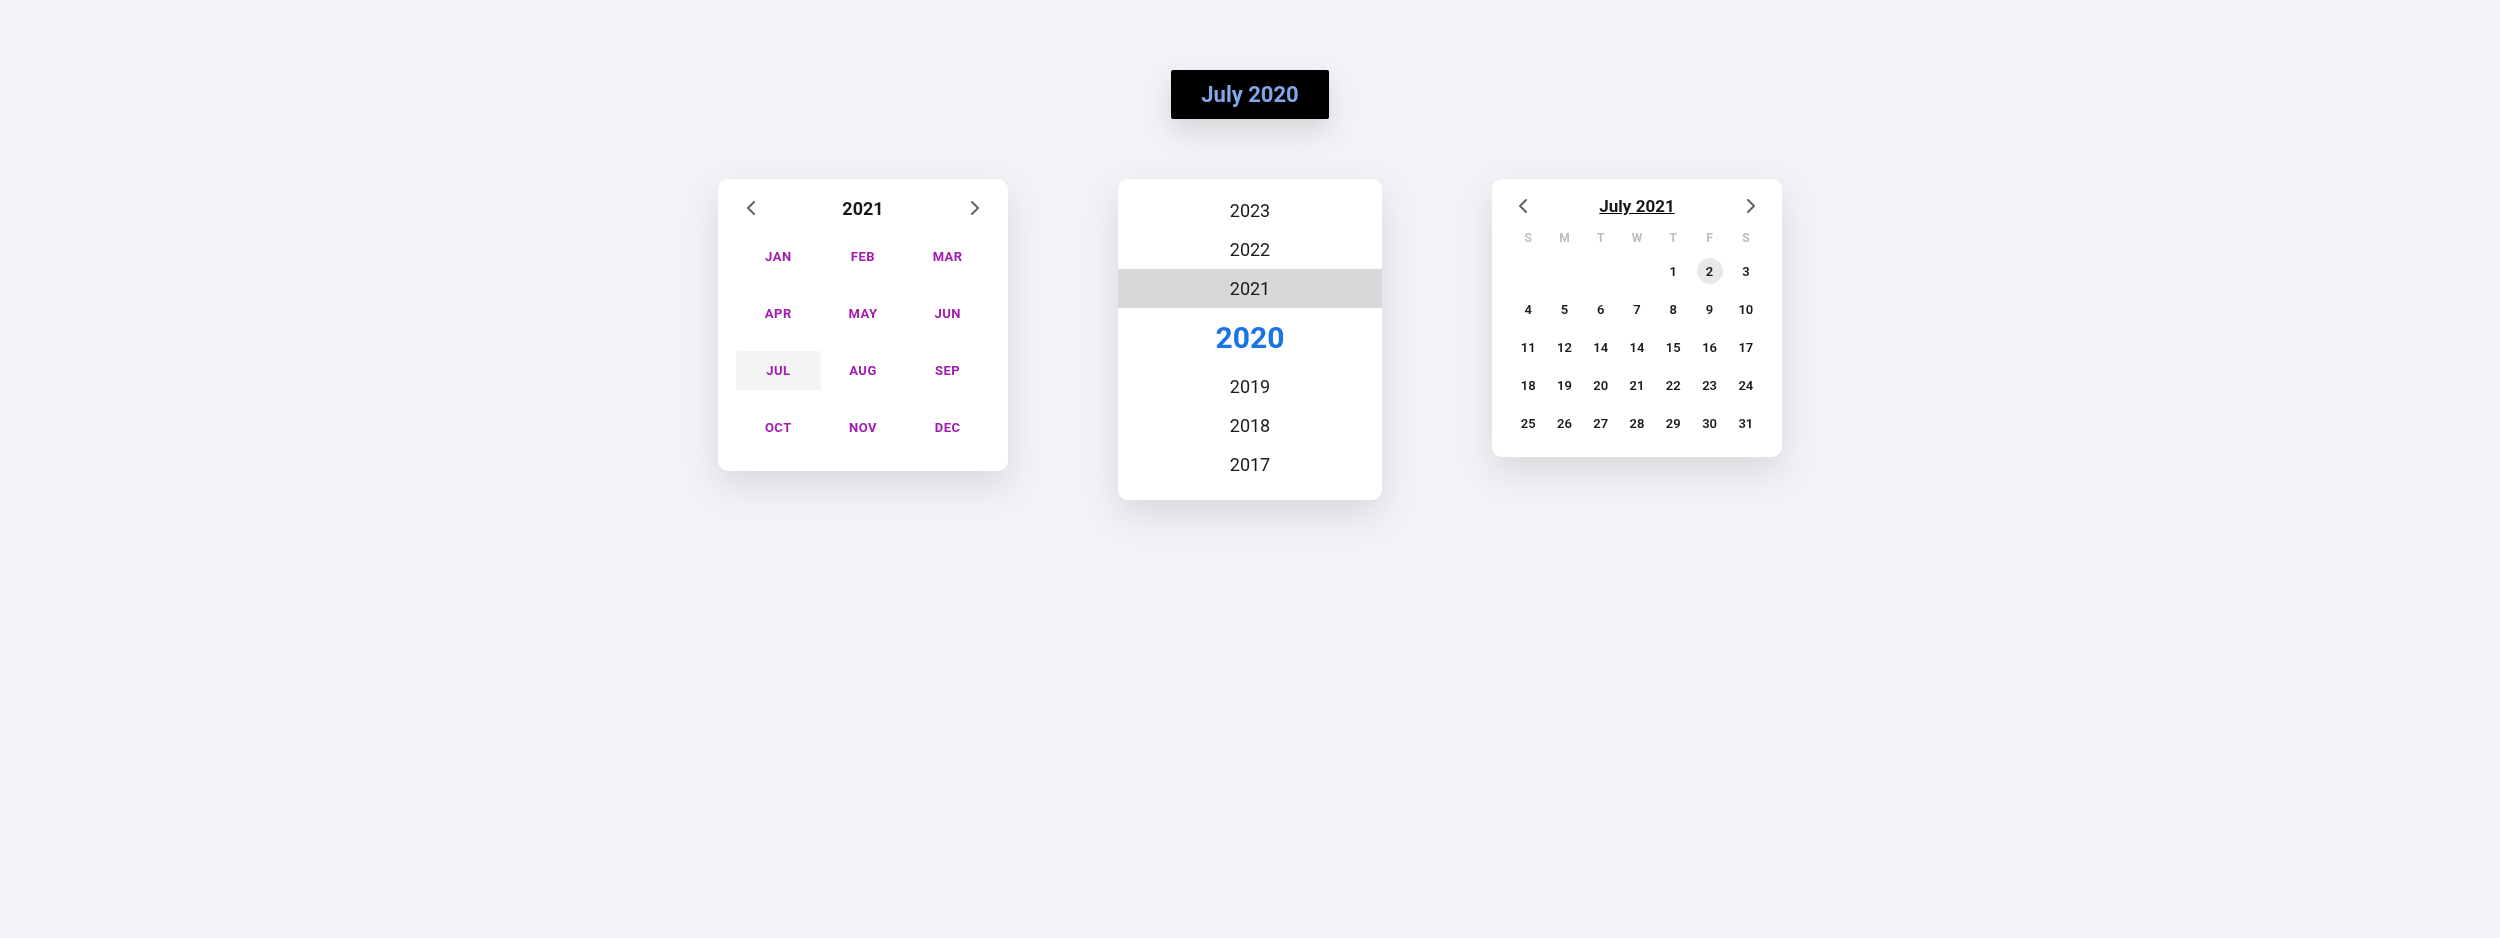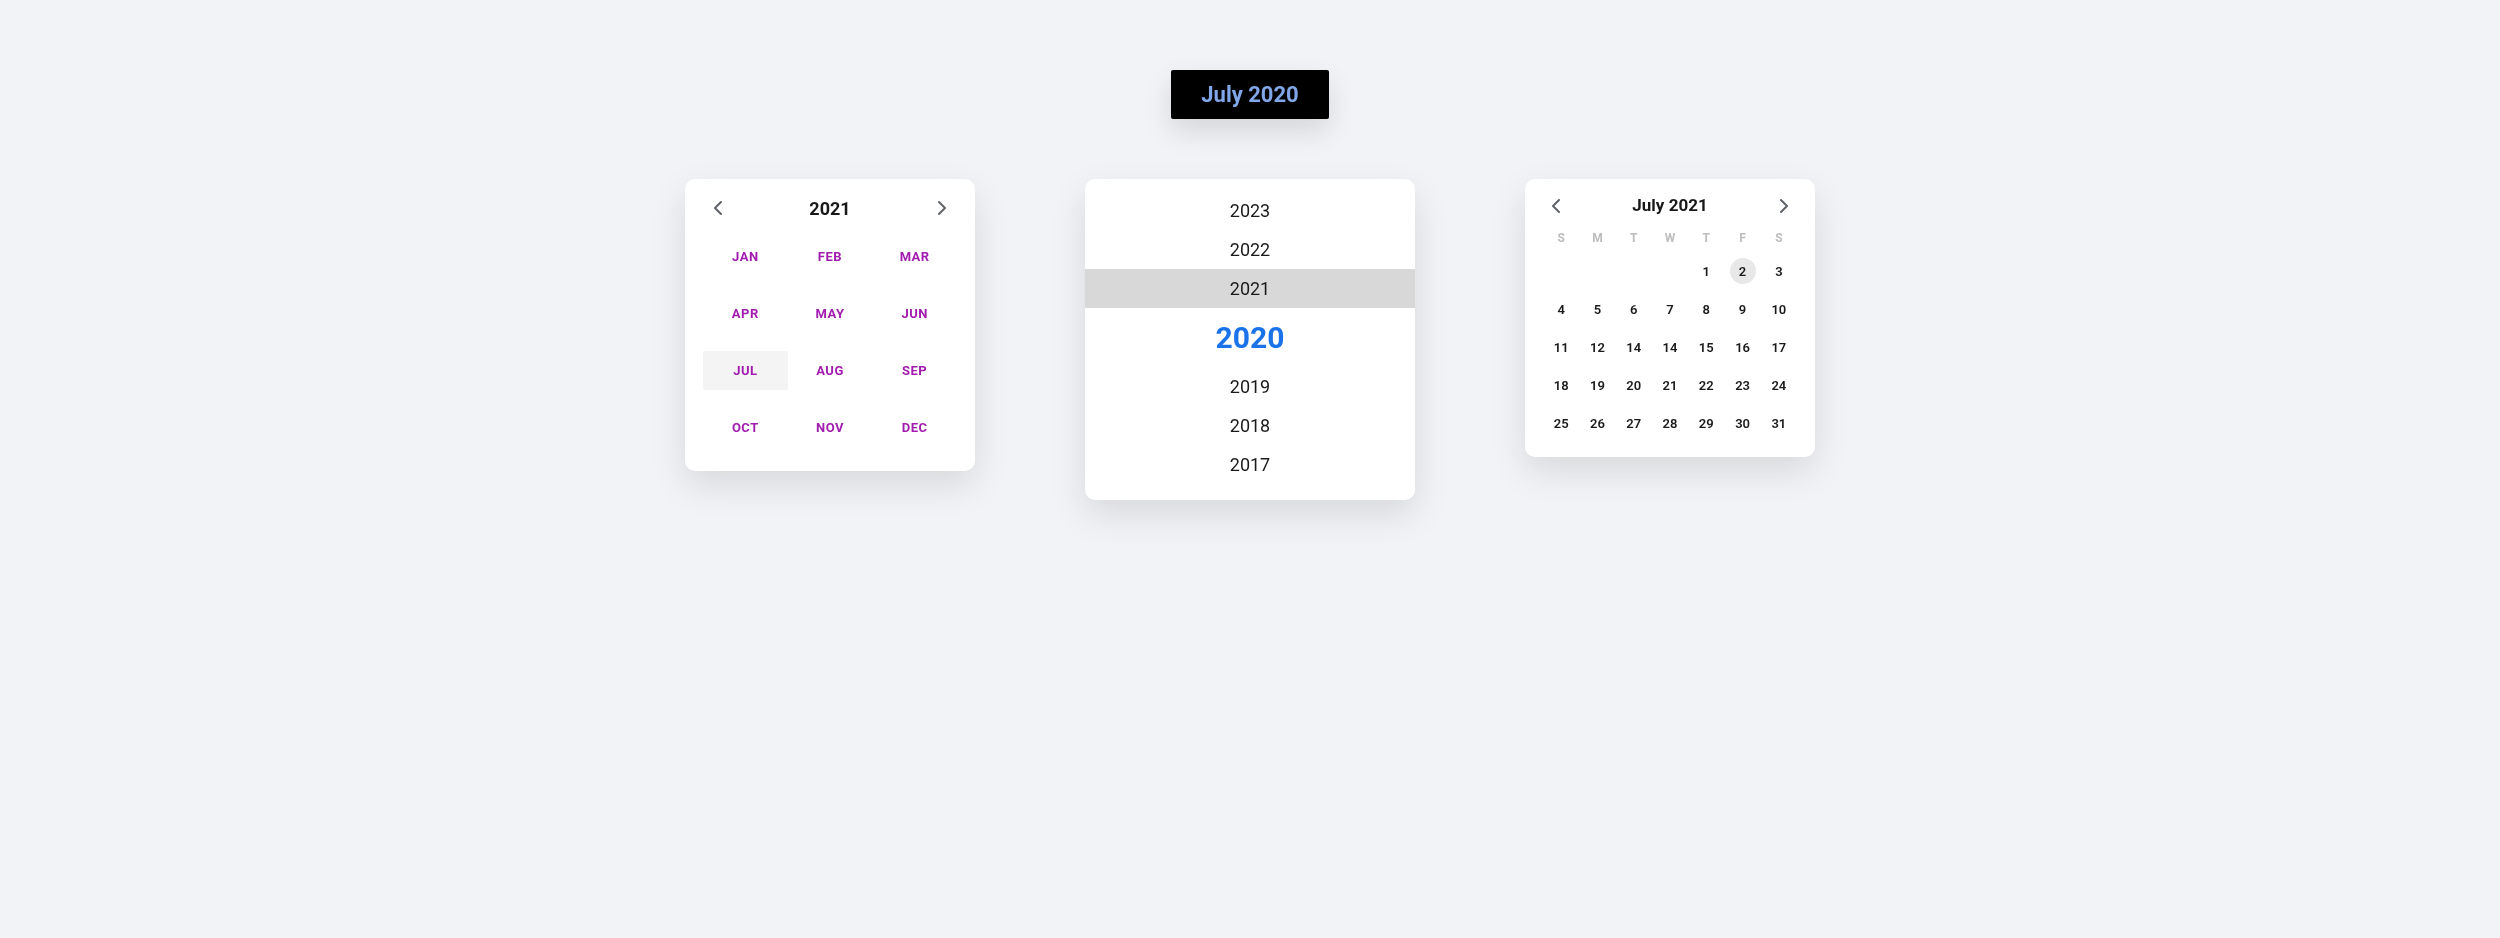--- a/index.html
+++ b/index.html
@@ -76,21 +76,21 @@
     color: #a21caf;
     padding: 12px 0;
     cursor: pointer;
     border-radius: 2px;
   }
   .month-cell.sel { background: #f4f4f4; }
 
   
   .year-panel {
     padding: 12px 0 16px 0;
-    width: 330px;
+    width: 264px;
   }
   .year-item {
     text-align: center;
     font-size: 18px;
     color: #1a1a1a;
     padding: 9px 0;
     cursor: pointer;
   }
   .year-item.highlight {
     background: #d8d8d8;
@@ -99,24 +99,25 @@
     color: #1a73e8;
     font-weight: 700;
     font-size: 30px;
     padding: 12px 12px;
   }
 
   
   .day-panel { padding: 16px 18px 20px 18px; }
   .day-header {
     display: flex;
-    align-items: flex-start;
+    align-items: center;
     justify-content: space-between;
     margin-bottom: 14px;
     padding: 0 2px;
+    text-decoration: underline;
   }
   .day-header .title {
     font-size: 17px;
     font-weight: 700;
     color: #181818;
   }
   .weekday-row, .day-row {
     display: grid;
     grid-template-columns: repeat(7, 1fr);
     text-align: center;

